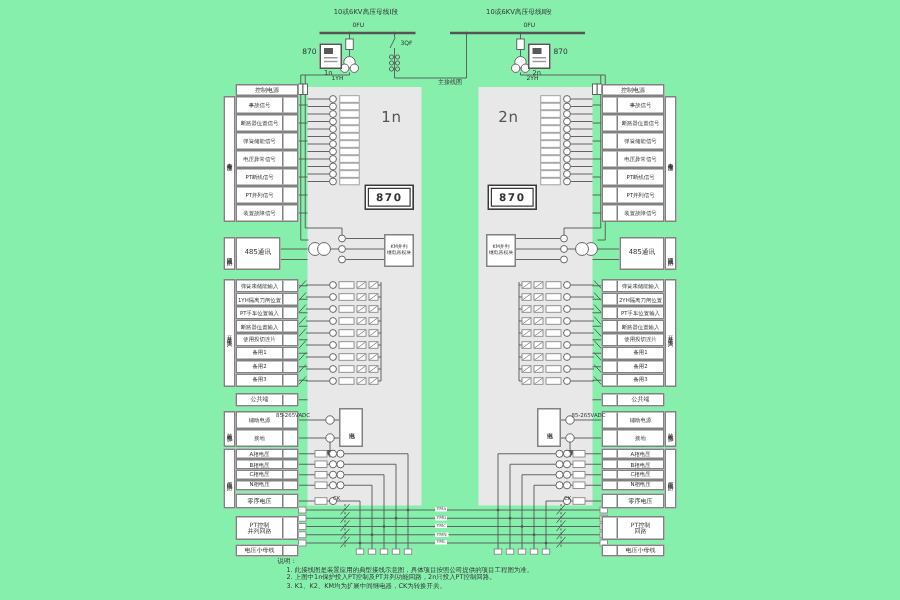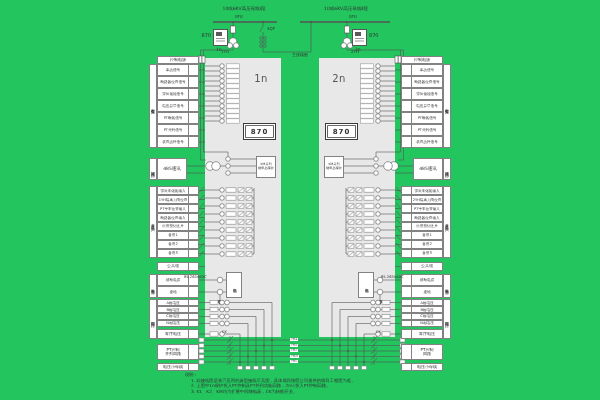--- a/index.html
+++ b/index.html
@@ -1,16 +1,16 @@
 <!DOCTYPE html>
 <html><head>
 <meta charset="utf-8">
 <style>
   html,body{margin:0;padding:0;background:#fff}
-  .stage{position:relative;width:600px;height:400px;background:#22c55e;overflow:hidden;
+  .stage{position:relative;width:600px;height:400px;background:#86efac;overflow:hidden;
          font-family:"DejaVu Sans","Liberation Sans",sans-serif;color:#333}
   .panel{position:absolute;background:#e8e8e8}
   svg.wires{position:absolute;left:0;top:0;z-index:1}
   .txt{position:absolute;z-index:2;font-size:4px;line-height:1.15;white-space:nowrap}
   .c{text-align:center}
   .box{position:absolute;z-index:2;border:0.5px solid #828282;background:#fff;box-sizing:border-box;
        display:flex;align-items:center;justify-content:center;text-align:center;
        font-size:4px;line-height:1.1;overflow:hidden}
   .box .lbl{flex:1;display:flex;align-items:center;justify-content:center;min-width:0;overflow:hidden;white-space:nowrap}
   .box .trm{width:9px;align-self:stretch;border-left:0.5px solid #828282}

